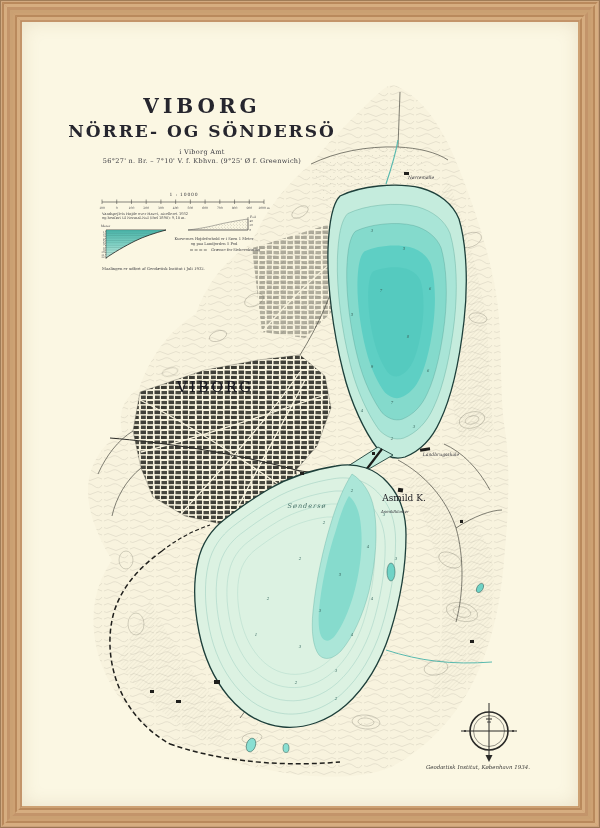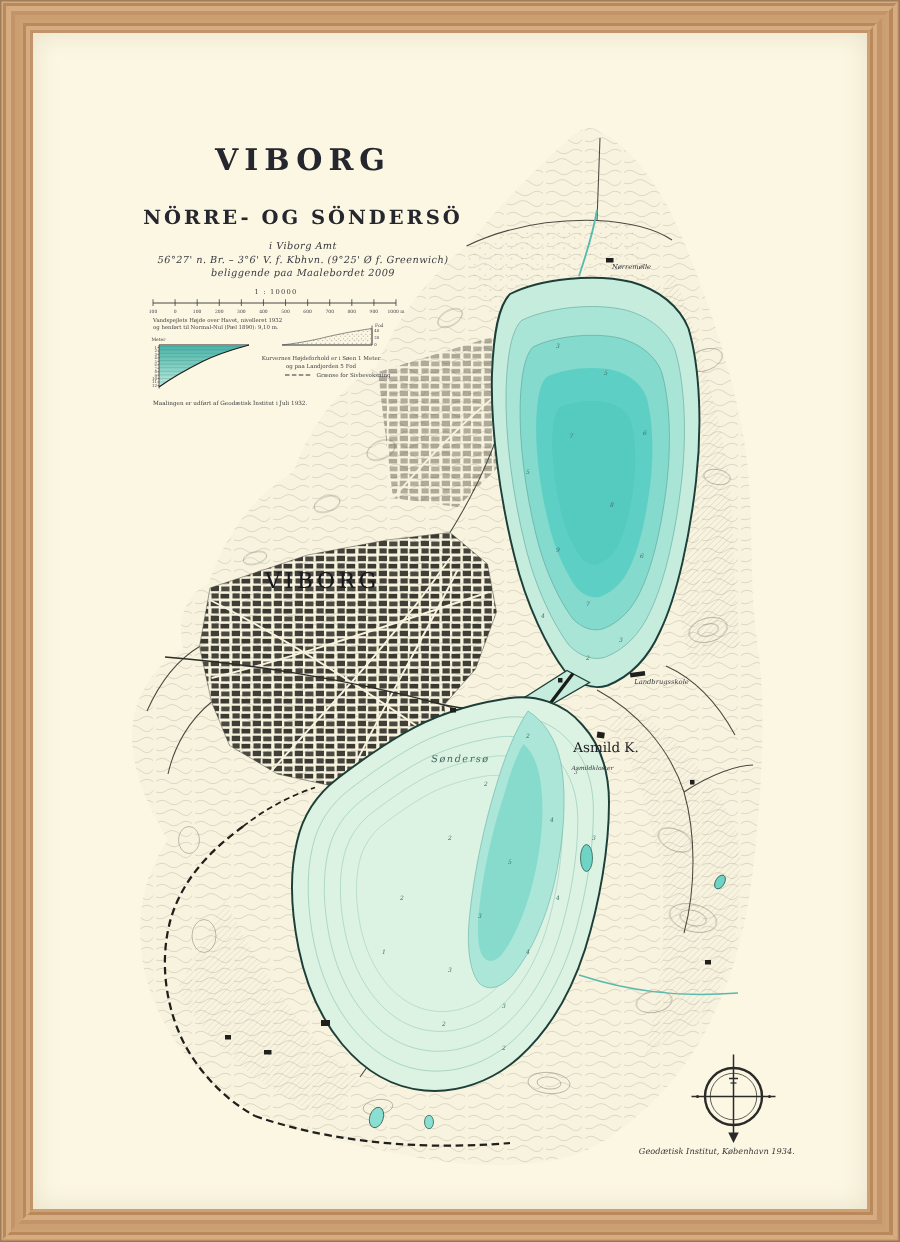--- a/index.html
+++ b/index.html
@@ -13,22 +13,22 @@
   .fr.left{left:0;clip-path:polygon(0 0,100% 22px,100% calc(100% - 22px),0 100%);}
   .fr.right{right:0;clip-path:polygon(0 22px,100% 0,100% 100%,0 calc(100% - 22px));}
   .frame-edge{position:absolute;inset:0;pointer-events:none;box-shadow:inset 0 0 0 1px rgba(70,42,14,.35), inset 0 0 0 2px rgba(255,255,255,.10);}
   
   .paper{position:absolute;inset:22px;background:#fbf7e3;overflow:hidden;
          box-shadow:0 0 0 1px rgba(96,66,34,.45), inset 0 0 18px rgba(160,130,80,.18);}
   .map-svg{position:absolute;left:-22px;top:-22px;width:600px;height:828px;}
   
   .title-block{position:absolute;left:40px;top:72px;width:280px;text-align:center;color:#26262e;}
   .title-main{font-size:20px;letter-spacing:4px;font-weight:bold;}
-  .title-sub{font-size:13px;letter-spacing:2px;font-weight:bold;margin-top:20px;}
-  .title-lines{margin-top:7px;font-size:6.5px;line-height:9px;letter-spacing:.3px;color:#3a3a40;font-style:italic;}
+  .title-sub{font-size:17px;letter-spacing:2px;font-weight:bold;margin-top:3px;}
+  .title-lines{margin-top:7px;font-size:6.5px;line-height:9px;letter-spacing:.3px;color:#3a3a40;}
   
   .legend-svg{position:absolute;left:76px;top:166px;width:180px;height:90px;}
   .t{fill:#3c3c40;}
 </style>
 </head>
 <body>
 
 <div class="poster">
 
   <div class="paper">
@@ -207,22 +207,21 @@
         <text x="307" y="508" text-anchor="middle" font-size="6.5" font-style="italic" letter-spacing="1" fill="#3f6b62">Søndersø</text>
         <text x="530" y="769" text-anchor="end" font-size="5.5" font-style="italic" fill="#3a3a38">Geodætisk Institut, København 1934.</text>
       </g>
     </svg>
 
     <div class="title-block">
       <div class="title-main">VIBORG</div>
       <div class="title-sub">NÖRRE- OG SÖNDERSÖ</div>
       <div class="title-lines">
         <div>i Viborg Amt</div>
-        <div>56°27' n. Br. – 3°6' V. f. Kbhvn. (9°25' Ø f. Greenwich)</div>
-        <div>beliggende paa Maalebordet 2009</div>
+        <div>56°27' n. Br. – 7°10' V. f. Kbhvn. (9°25' Ø f. Greenwich)</div>
       </div>
     </div>
 
     <svg class="legend-svg" viewBox="0 0 180 90" font-family="DejaVu Serif, serif">
       <defs>
         <linearGradient id="dg" x1="0" y1="0" x2="0" y2="1">
           <stop offset="0" stop-color="#49b3a8"></stop>
             <stop offset="0.5" stop-color="#7fd0c3"></stop>
             <stop offset="1" stop-color="#c4ebdf"></stop>
         </linearGradient>

